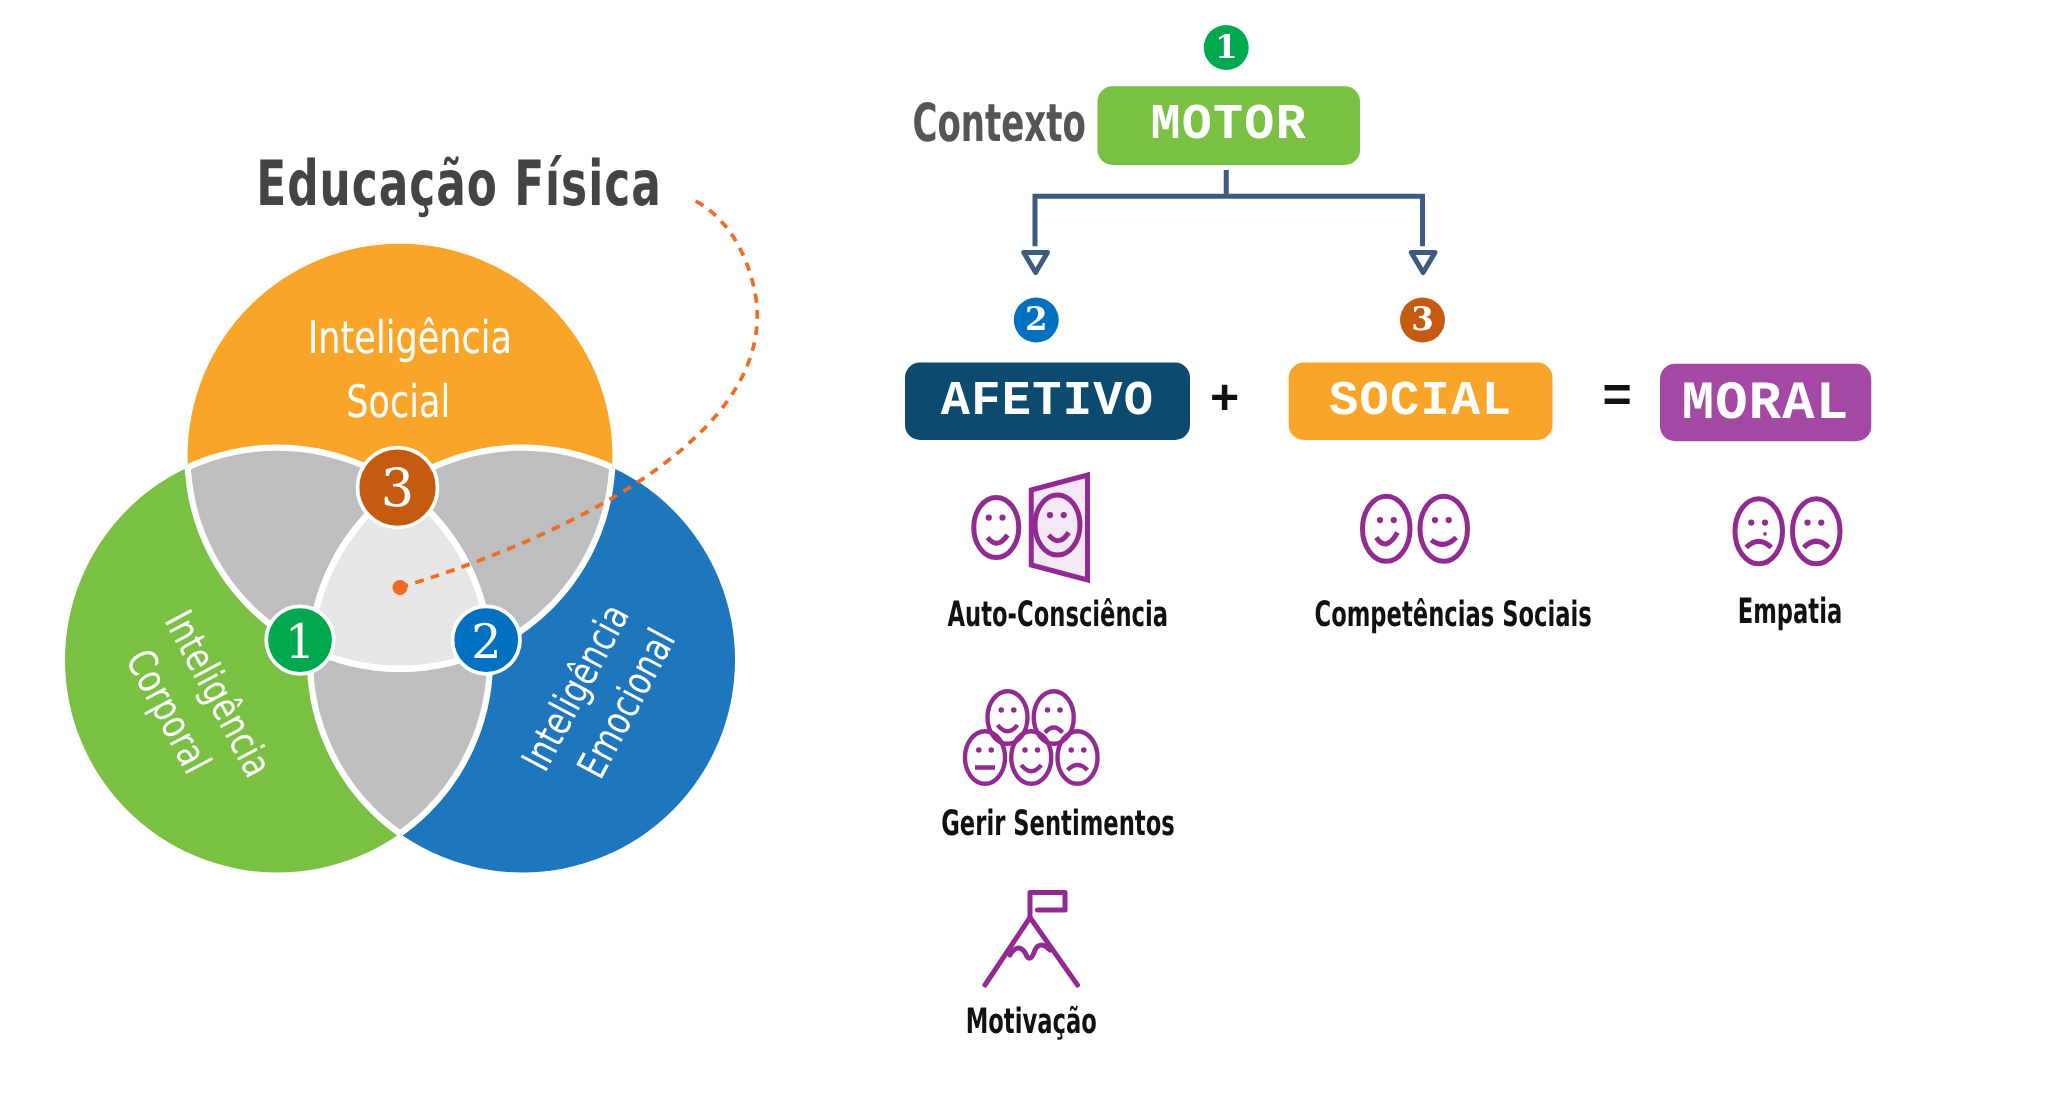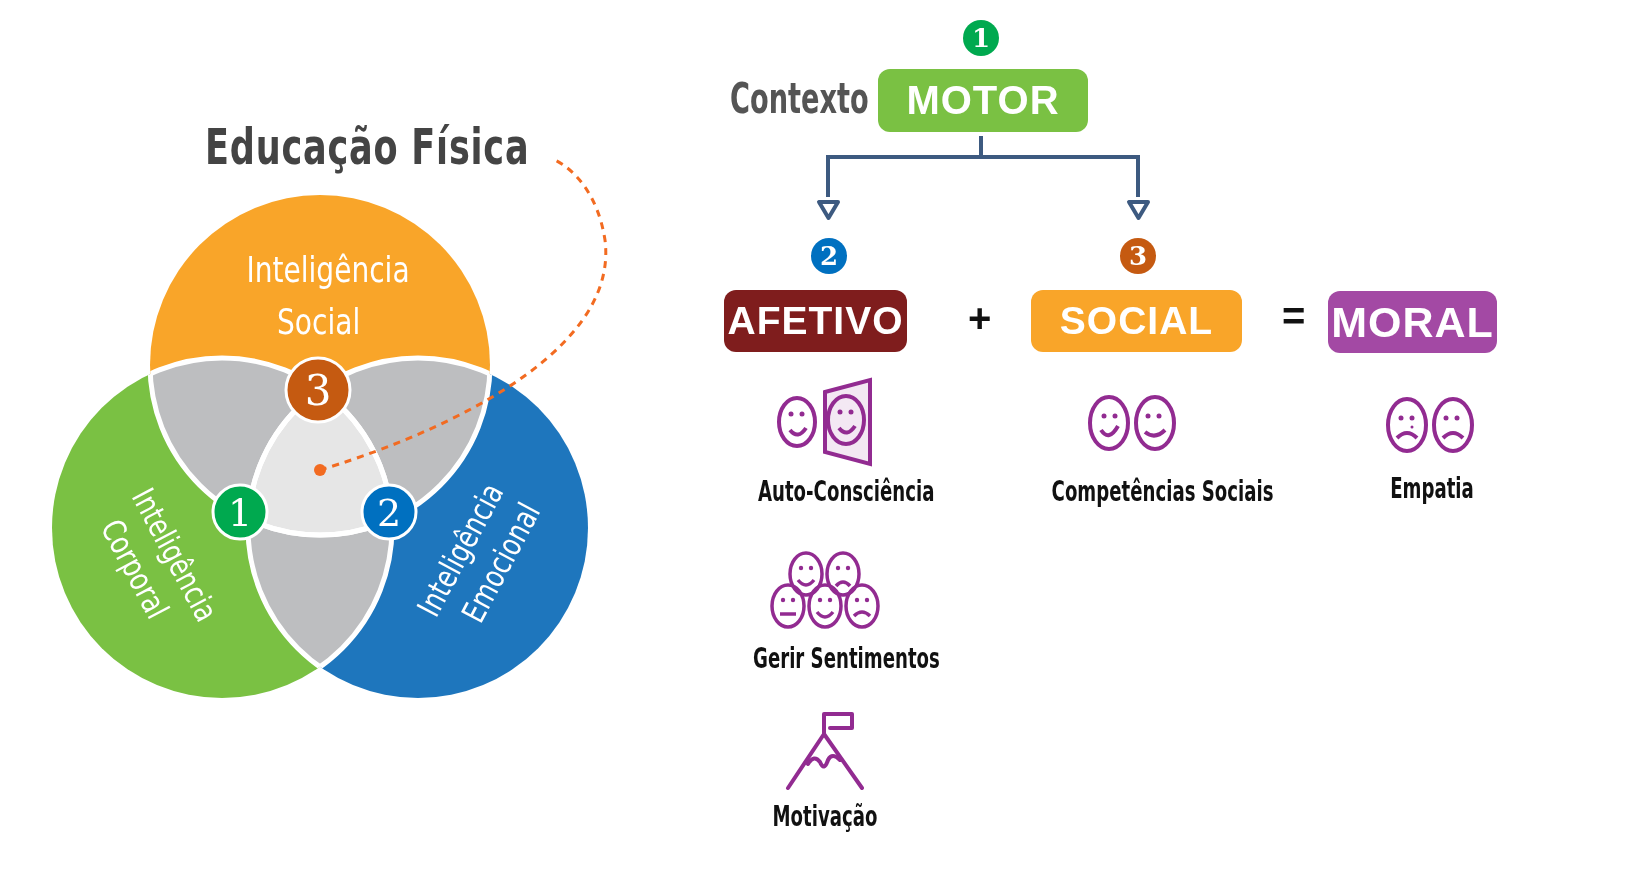--- a/index.html
+++ b/index.html
@@ -1,21 +1,21 @@
 <!DOCTYPE html>
 <html><head>
 <meta charset="utf-8">
 <style>
   html,body{margin:0;padding:0;background:#ffffff;}
   body{width:1647px;height:893px;position:relative;overflow:hidden;font-family:"DejaVu Sans Condensed","DejaVu Sans",sans-serif;}
   .abs{position:absolute;}
   #venn{position:absolute;left:0;top:0;}
   .title{left:205px;top:118px;font-size:50px;font-weight:bold;color:#444444;letter-spacing:1px;transform:scaleX(0.78);transform-origin:left top;white-space:nowrap;}
   .ctx{left:730px;top:74px;font-size:42px;font-weight:bold;color:#555;transform:scaleX(0.72);transform-origin:left top;white-space:nowrap;}
-  .box{position:absolute;border-radius:12px;color:#fff;font-family:Liberation Sans, sans-serif;font-weight:bold;display:flex;align-items:center;justify-content:center;letter-spacing:1px;}
+  .box{position:absolute;border-radius:12px;color:#fff;font-family:Liberation Mono, monospace;font-weight:bold;display:flex;align-items:center;justify-content:center;letter-spacing:1px;}
   .num{position:absolute;width:36px;height:36px;border-radius:50%;color:#fff;font-family:"DejaVu Serif",serif;font-weight:bold;font-size:26px;display:flex;align-items:center;justify-content:center;line-height:1;}
   .op{position:absolute;font-family:"Liberation Sans",sans-serif;font-weight:bold;font-size:40px;color:#111;}
   .lbl{position:absolute;font-size:28px;font-weight:bold;color:#111;white-space:nowrap;transform:scaleX(0.72);transform-origin:center top;text-align:center;}
   .icon{position:absolute;}
 </style>
 </head>
 <body>
 
 <svg id="venn" width="660" height="720">
   <defs>
@@ -86,21 +86,21 @@
 
 <svg class="abs" style="left:810px;top:132px;" width="350" height="95">
   <path d="M171,4 V25 H18 V65 M171,25 H328 V65" fill="none" stroke="#3D5A80" stroke-width="4"></path>
   <polygon points="9,70 28,70 18.5,86" fill="#fff" stroke="#3D5A80" stroke-width="4" stroke-linejoin="round"></polygon>
   <polygon points="319,70 338,70 328.5,86" fill="#fff" stroke="#3D5A80" stroke-width="4" stroke-linejoin="round"></polygon>
 </svg>
 
 <div class="num" style="left:811px;top:238px;background:#0070C0;">2</div>
 <div class="num" style="left:1120px;top:238px;background:#C55A11;">3</div>
 
-<div class="box" style="left:724px;top:290px;width:183px;height:62px;background:#7f1d1d;font-size:39px;">AFETIVO</div>
+<div class="box" style="left:724px;top:290px;width:228px;height:62px;background:#0c4a6e;font-size:39px;">AFETIVO</div>
 <div class="op" style="left:968px;top:296px;">+</div>
 <div class="box" style="left:1031px;top:290px;width:211px;height:62px;background:#F9A529;font-size:39px;">SOCIAL</div>
 <div class="op" style="left:1282px;top:294px;">=</div>
 <div class="box" style="left:1328px;top:291px;width:169px;height:62px;background:#A349A4;font-size:43px;">MORAL</div>
 
 <svg class="icon" style="left:770px;top:376px;" width="110" height="92">
   <g fill="none" stroke="#922B91" stroke-width="4">
     <ellipse cx="27" cy="46" rx="18" ry="24"></ellipse>
     <polygon points="55,16 100,4 100,88 55,76" fill="#F3E8F3"></polygon>
     <ellipse cx="76" cy="44" rx="18" ry="24"></ellipse>

